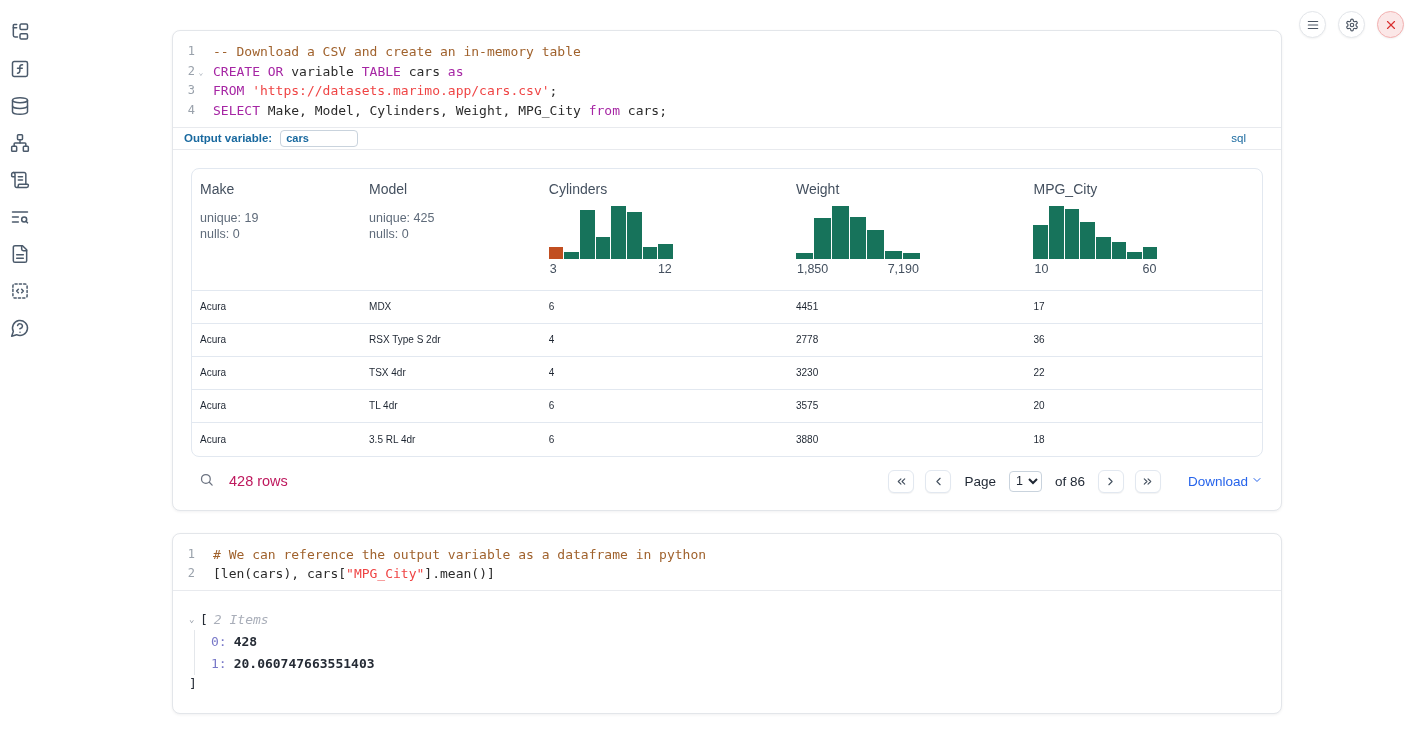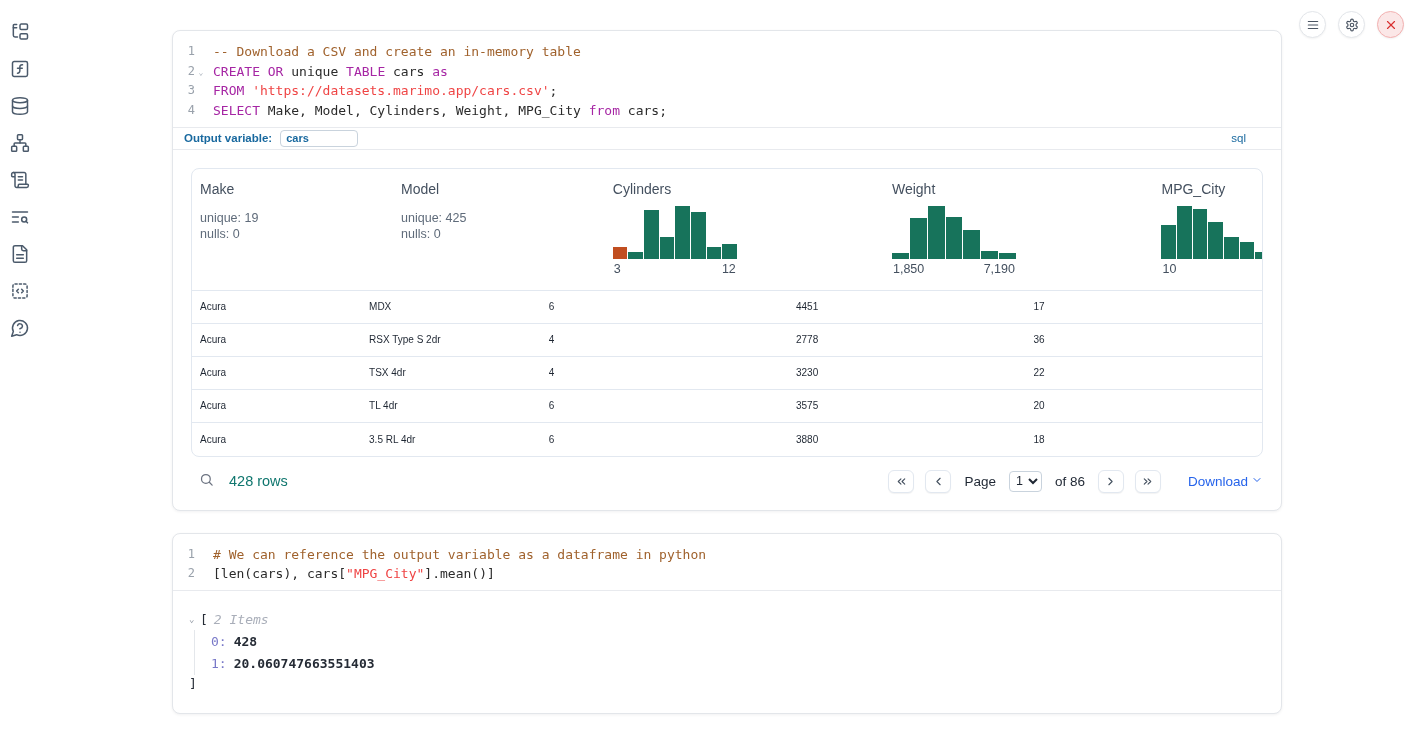--- a/index.html
+++ b/index.html
@@ -31,36 +31,36 @@
 
   
   .outvar-row { height:23px; border-top:1px solid #e8eaee; border-bottom:1px solid #e8eaee; display:flex; align-items:center; padding:0 10px 0 11px; }
   .outvar-label { color:#19699f; font-weight:700; font-size:11.5px; }
   .outvar-input { width:78px; height:17px; margin-left:8px; border:1px solid #c9d3dd; border-radius:4px; color:#19699f; font-weight:700; font-size:11px; padding:0 5px; font-family:"Liberation Sans",sans-serif; }
   .lang-badge { margin-left:auto; margin-right:25px; color:#19699f; font-weight:400; font-size:11.5px; }
 
   
   .output-area { padding:18px 18px 0; }
   .data-table { border:1px solid #e2e8f0; border-radius:8px; overflow:hidden; }
-  .thead-row { display:flex; border-bottom:1px solid #e2e8f0; height:122px; align-items:flex-start;gap:32px; }
+  .thead-row { display:flex; border-bottom:1px solid #e2e8f0; height:122px; align-items:flex-start; }
   .th { padding:12px 8px 0; }
   .c0 { flex:0 0 15.8%; } .c1 { flex:0 0 16.8%; } .c2 { flex:0 0 23.1%; } .c3 { flex:0 0 22.2%; } .c4 { flex:0 0 22.1%; }
   .col-name { font-size:14px; color:#44505f; }
   .col-stats { margin-top:13px; font-size:12.5px; color:#5f6b7a; line-height:16.5px; }
   .hist { margin-top:9px; width:124px; }
   .hist-bars { display:flex; align-items:flex-end; gap:1px; height:53px; }
   .hist-bar { flex:1 1 0; }
   .hist-labels { display:flex; justify-content:space-between; margin-top:3px; font-size:12.5px; color:#44505f; padding:0 1px; }
   .trow { display:flex; align-items:center; height:33px; border-bottom:1px solid #e2e8f0; font-size:10px; color:#1f2733; }
   .trow:last-child { border-bottom:none; }
   .td { padding:0 8px; overflow:hidden; white-space:nowrap; }
 
   
   .table-footer { display:flex; align-items:center; padding:13px 0 17px 8px; }
-  .row-count { margin-left:15px; font-size:14.5px; color:#0f766e; }
+  .row-count { margin-left:15px; font-size:14.5px; color:#be185d; }
   .pager { margin-left:auto; display:flex; align-items:center; gap:11px; }
   .pg-btn { width:26px; height:23px; border:1px solid #e2e8f0; border-radius:6px; background:#fff; box-shadow:0 1px 1px rgba(0,0,0,.05); color:#44505f; display:flex; align-items:center; justify-content:center; cursor:pointer; }
   .pg-text { font-size:13.5px; color:#1f2733; margin:0 2px; }
   .page-select { height:21px; border:1px solid #c9d3dd; border-radius:4px; font-size:12.5px; color:#1f2733; background:#fff; padding:0 2px; }
   .download { margin-left:16px; display:flex; align-items:center; gap:3px; color:#2563eb; font-size:13.5px; cursor:pointer; }
 
   
   .tree-output { border-top:1px solid #e8eaee; padding:17px 16px 18px; font-family:"DejaVu Sans Mono",monospace; font-size:13px; color:#252b35; }
   .tree-head { display:flex; align-items:center; height:22px; }
   .tree-caret { color:#8b939e; font-size:9px; width:11px; cursor:pointer; }
@@ -175,21 +175,21 @@
   <article class="cell">
     <div class="code-area" id="sql-code">
         <div class="code-line">
           <span class="gutter">1</span>
           <span class="fold"></span>
           <span class="code-text"><span class="tok-com">-- Download a CSV and create an in-memory table</span></span>
         </div>
         <div class="code-line">
           <span class="gutter">2</span>
           <span class="fold">⌄</span>
-          <span class="code-text"><span class="tok-kw">CREATE</span><span> </span><span class="tok-kw">OR</span><span> unique </span><span class="tok-kw">TABLE</span><span> cars </span><span class="tok-kw">as</span></span>
+          <span class="code-text"><span class="tok-kw">CREATE</span><span> </span><span class="tok-kw">OR</span><span> variable </span><span class="tok-kw">TABLE</span><span> cars </span><span class="tok-kw">as</span></span>
         </div>
         <div class="code-line">
           <span class="gutter">3</span>
           <span class="fold"></span>
           <span class="code-text"><span class="tok-kw">FROM</span><span> </span><span class="tok-str">'https://datasets.marimo.app/cars.csv'</span><span>;</span></span>
         </div>
         <div class="code-line">
           <span class="gutter">4</span>
           <span class="fold"></span>
           <span class="code-text"><span class="tok-kw">SELECT</span><span> Make, Model, Cylinders, Weight, MPG_City </span><span class="tok-kw">from</span><span> cars;</span></span>

